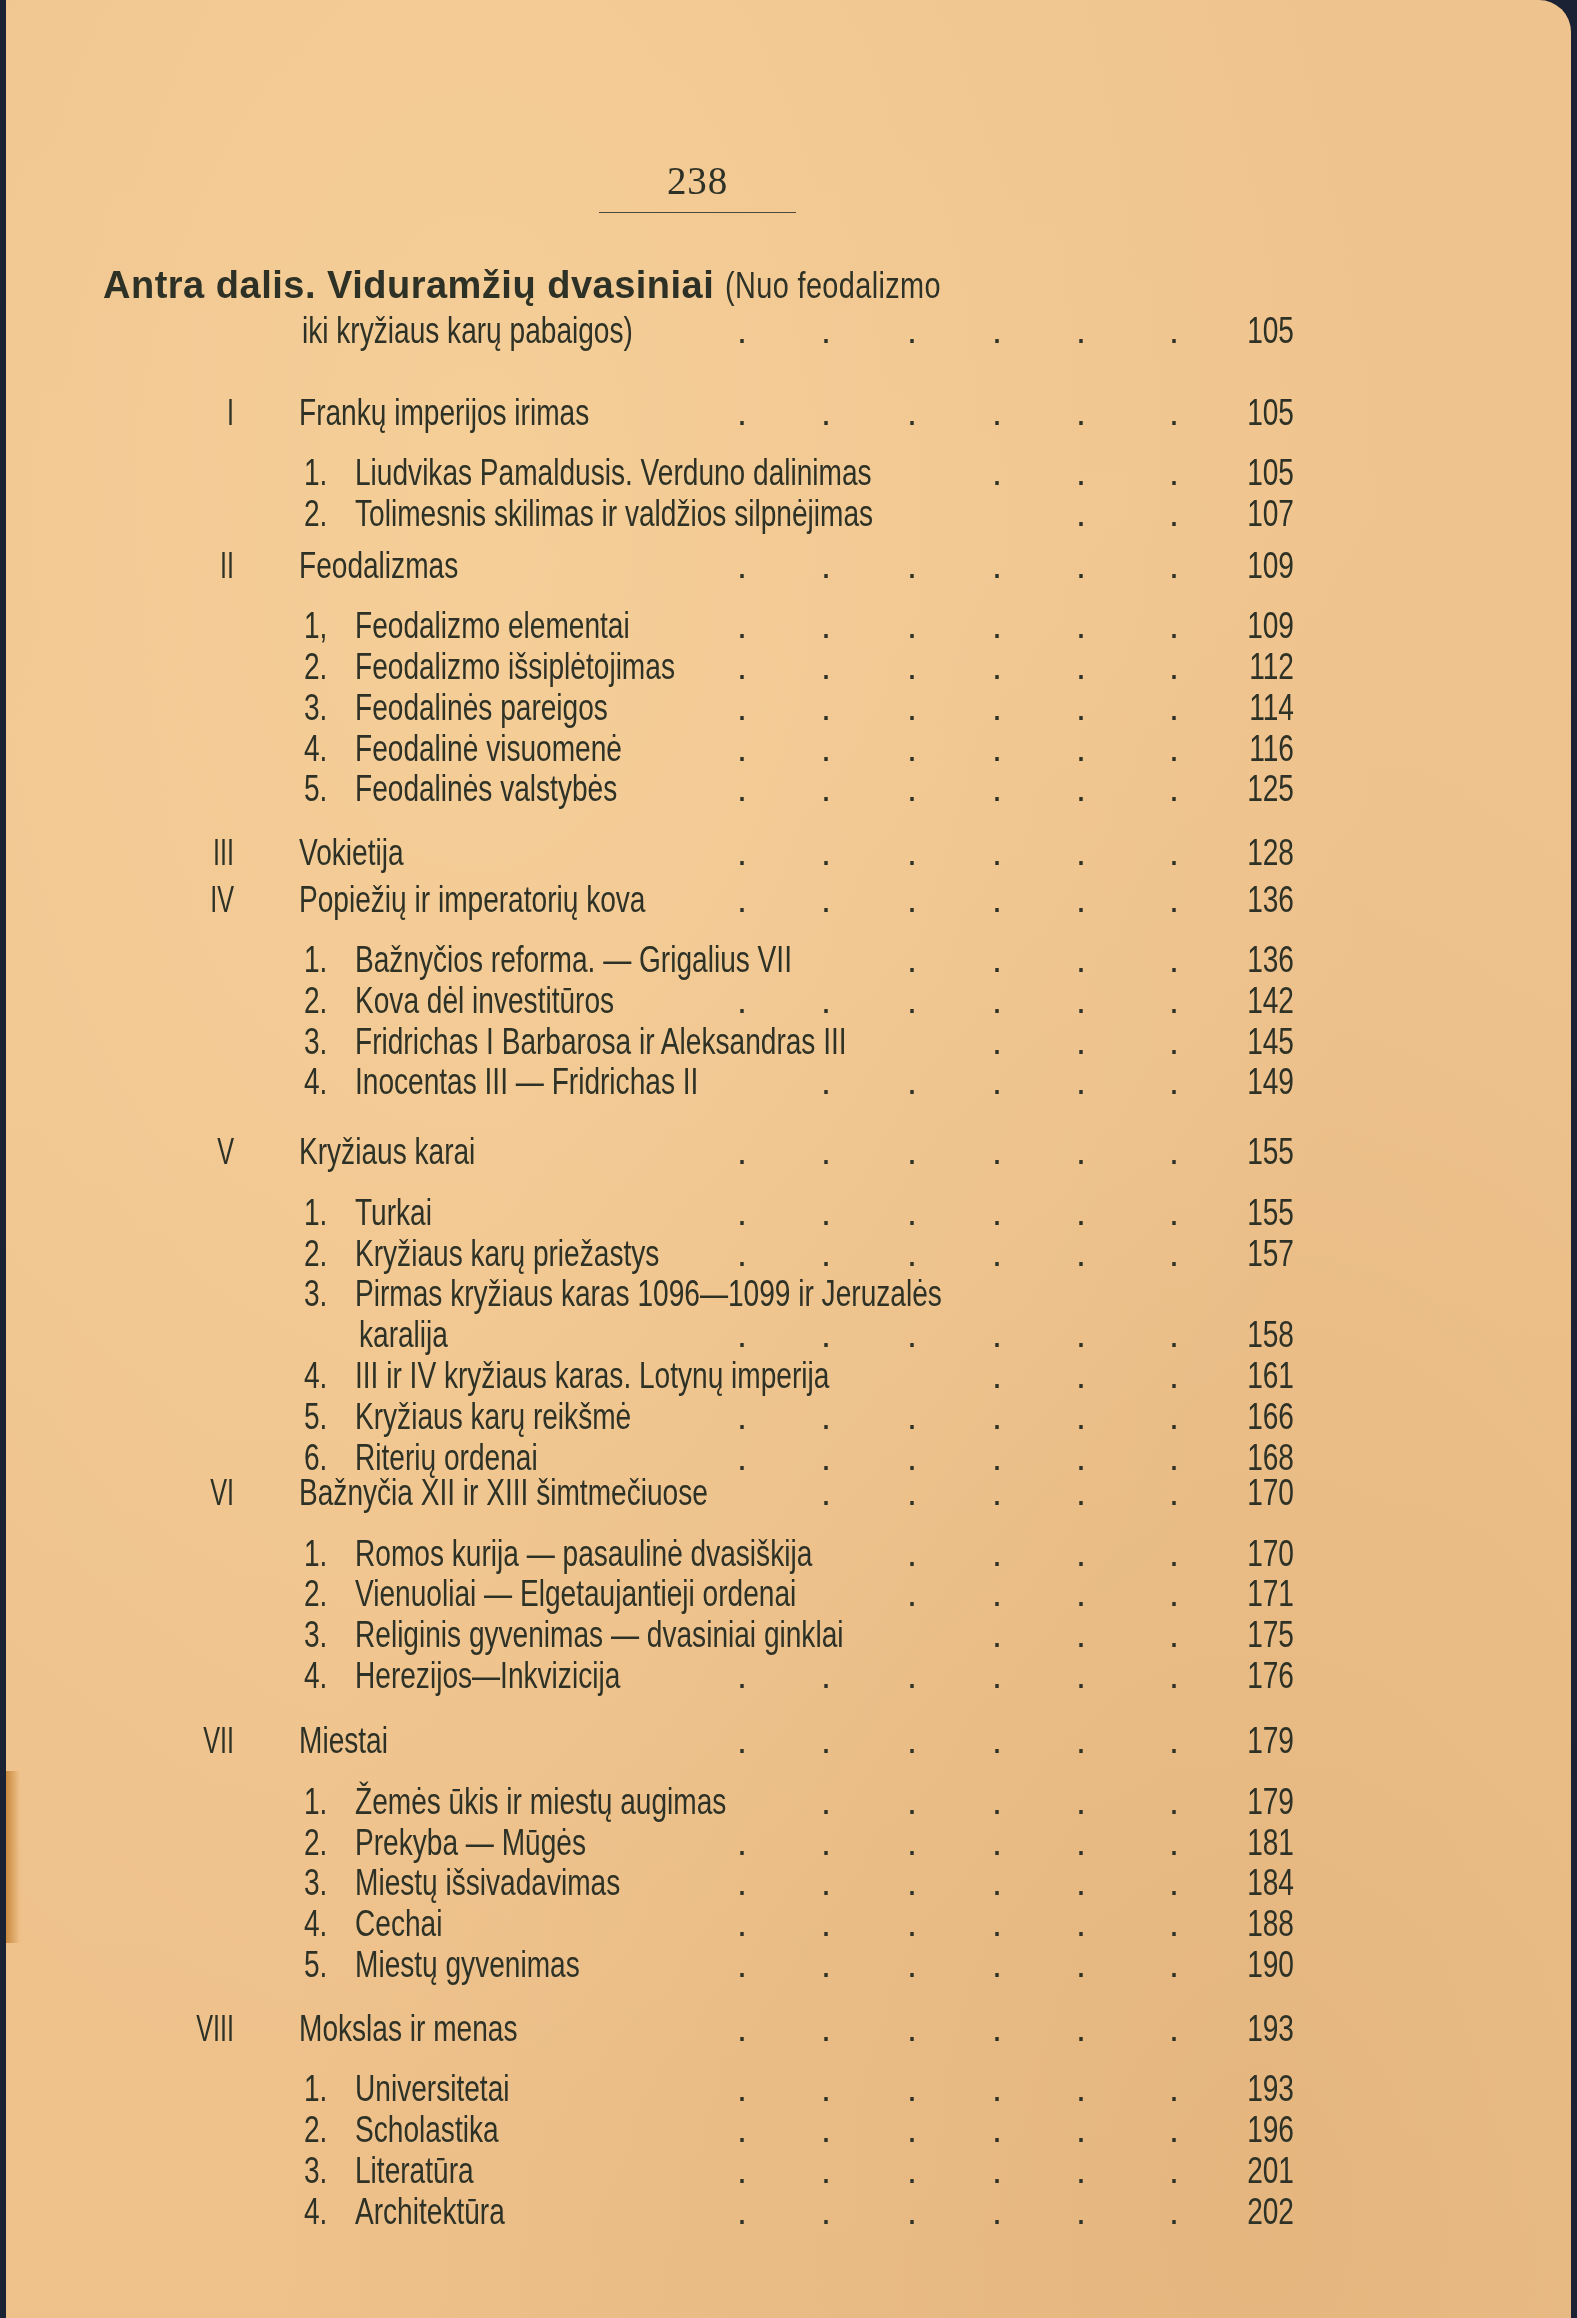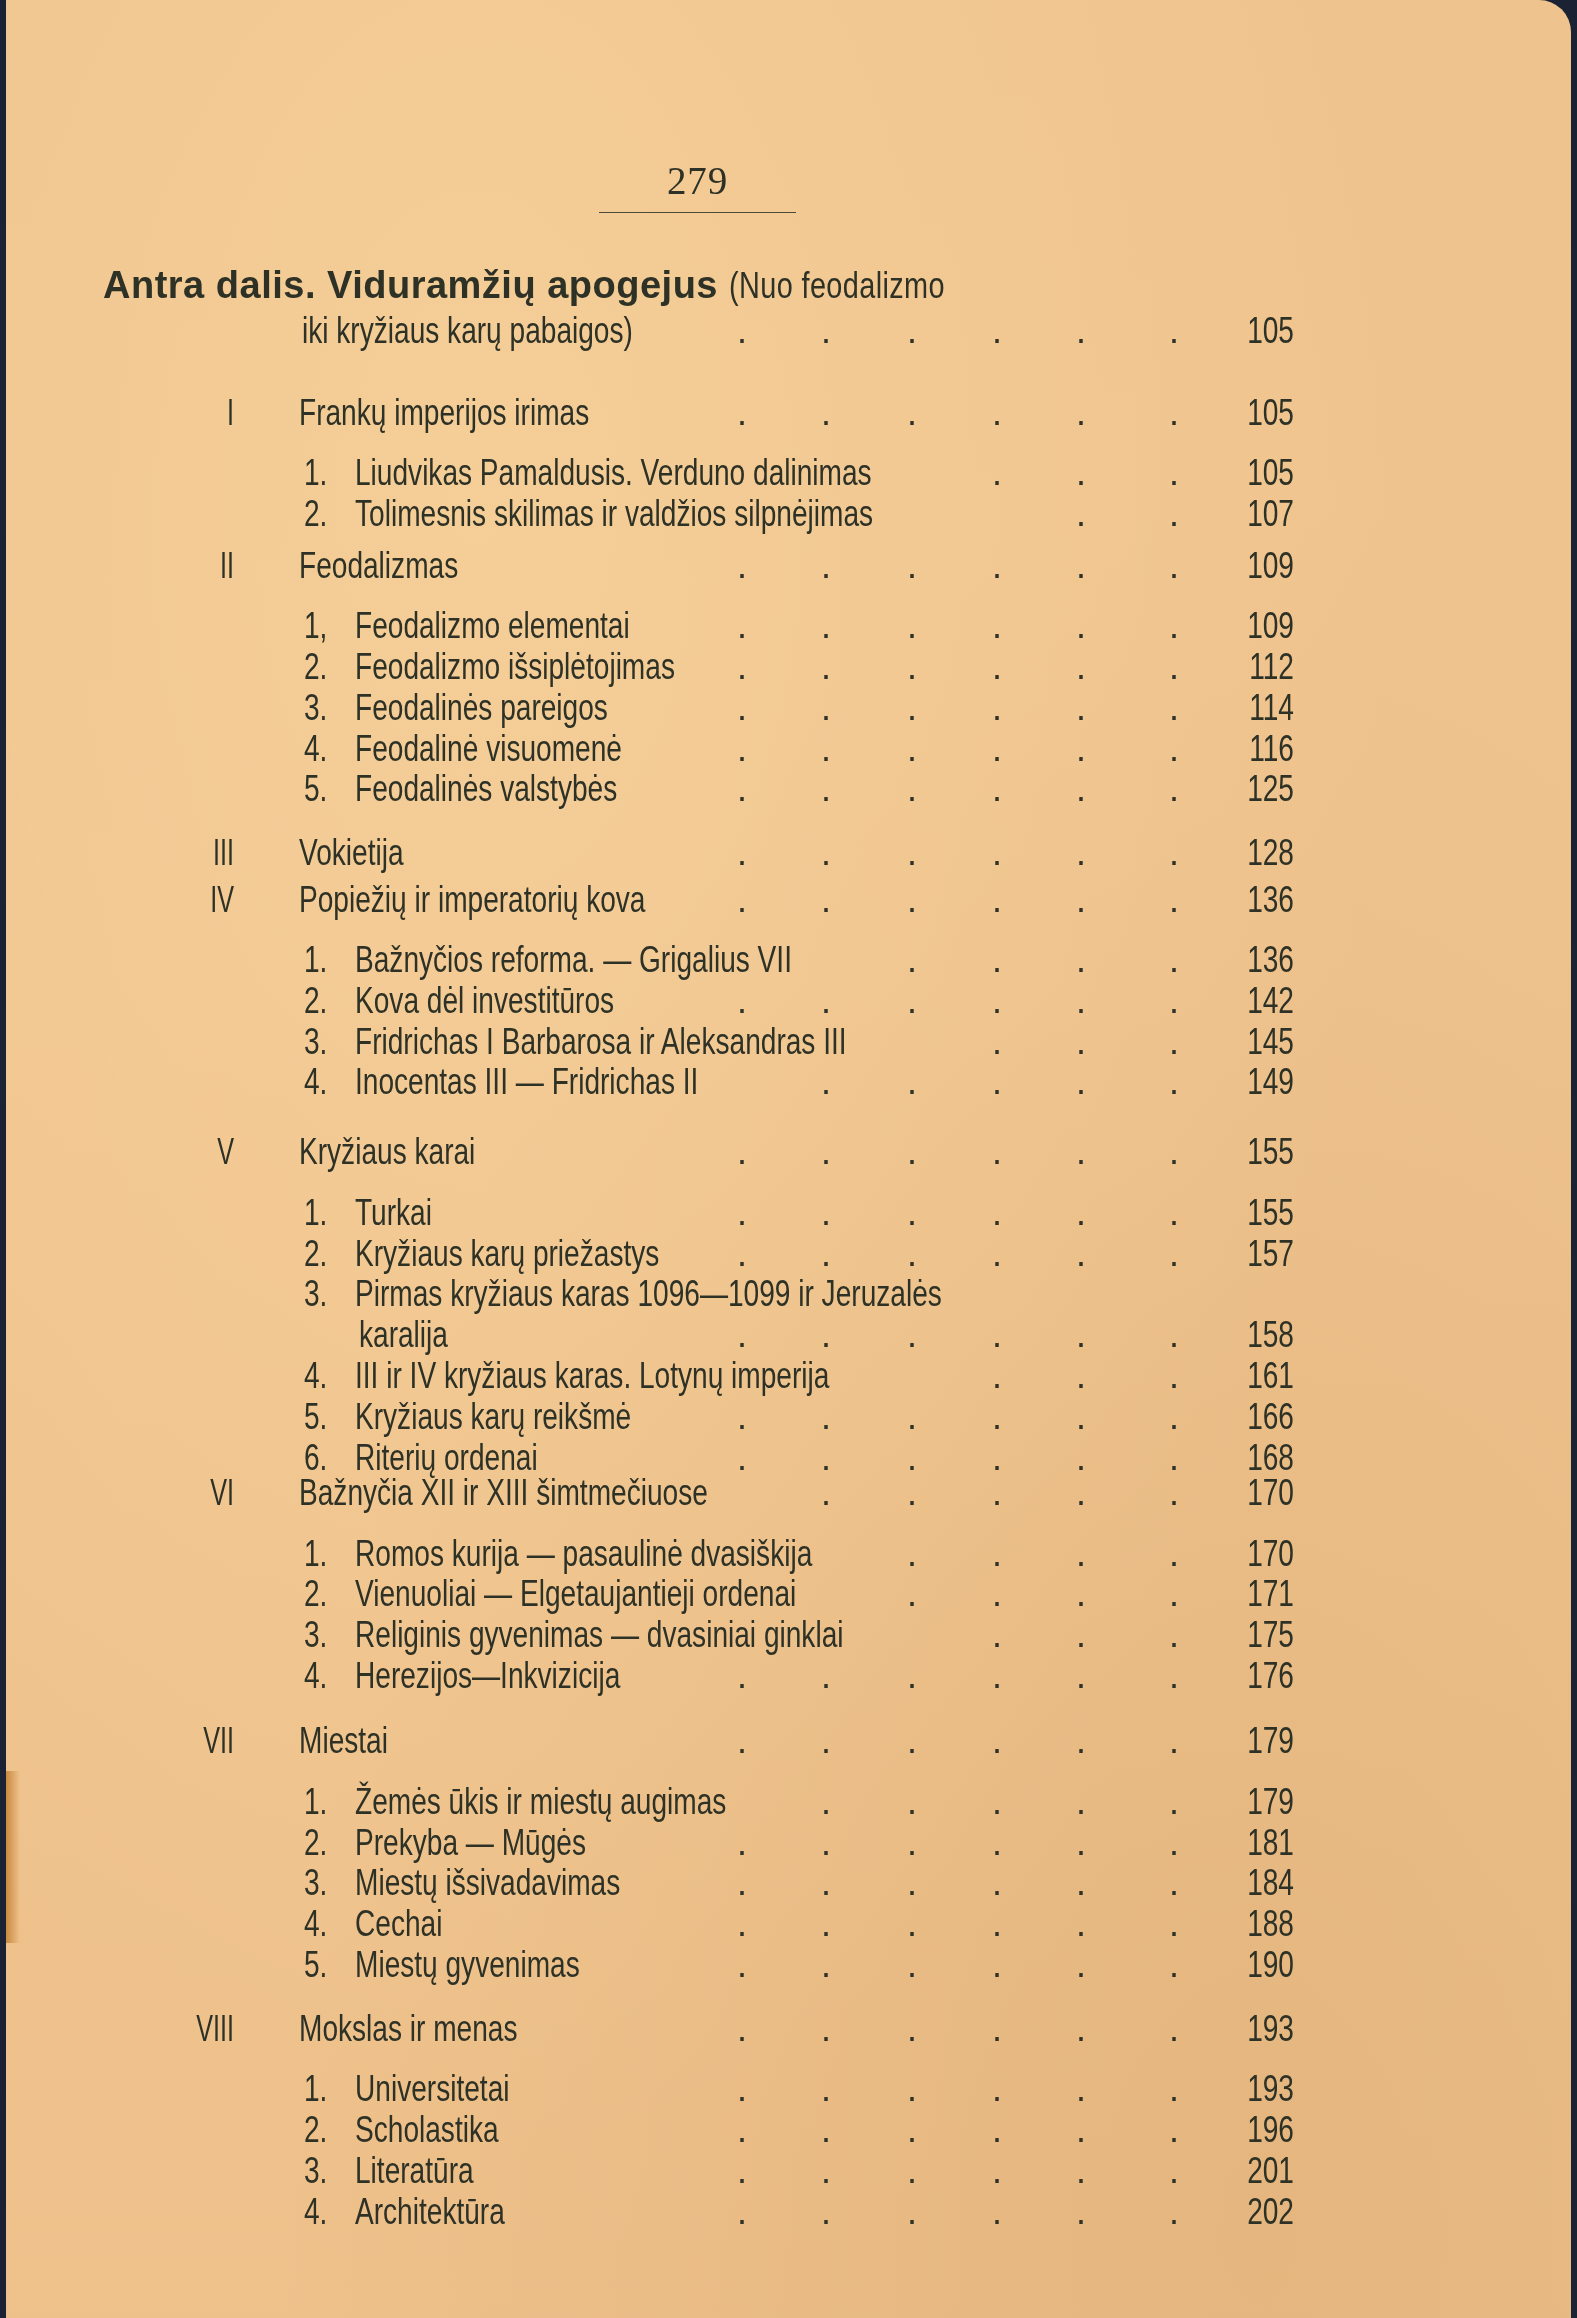--- a/index.html
+++ b/index.html
@@ -121,26 +121,26 @@
     text-align: center;
   }
 </style>
 </head>
 <body>
 
 <div class="page">
   <div class="page-edge-left"></div>
 </div>
 
-<div class="page-number ink">279</div>
+<div class="page-number ink">238</div>
 <div class="top-rule"></div>
 
 <div class="toc ink" id="toc">
   <div class="line heading-bold" style="left:103px; top:264px;">
-    <span>Antra dalis. Viduramžių apogejus</span>
+    <span>Antra dalis. Viduramžių dvasiniai</span>
     <span class="heading-rest">(Nuo feodalizmo</span>
   </div>
   <div class="line" style="left:302px; top:310px;">iki kryžiaus karų pabaigos)</div>
   <div class="pg" style="top:310px;">105</div>
 <div class="dots" style="left: 0px; top: 310px; width: 1206px;">
       <span class="dot" style="left: 737px;">.</span>
       <span class="dot" style="left: 821px;">.</span>
       <span class="dot" style="left: 907px;">.</span>
       <span class="dot" style="left: 992px;">.</span>
       <span class="dot" style="left: 1076px;">.</span>

